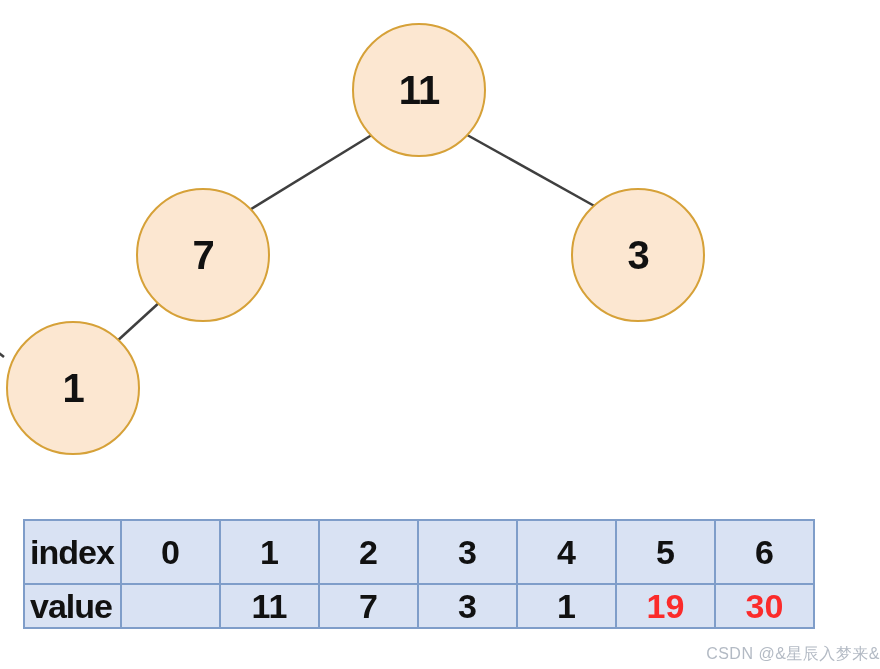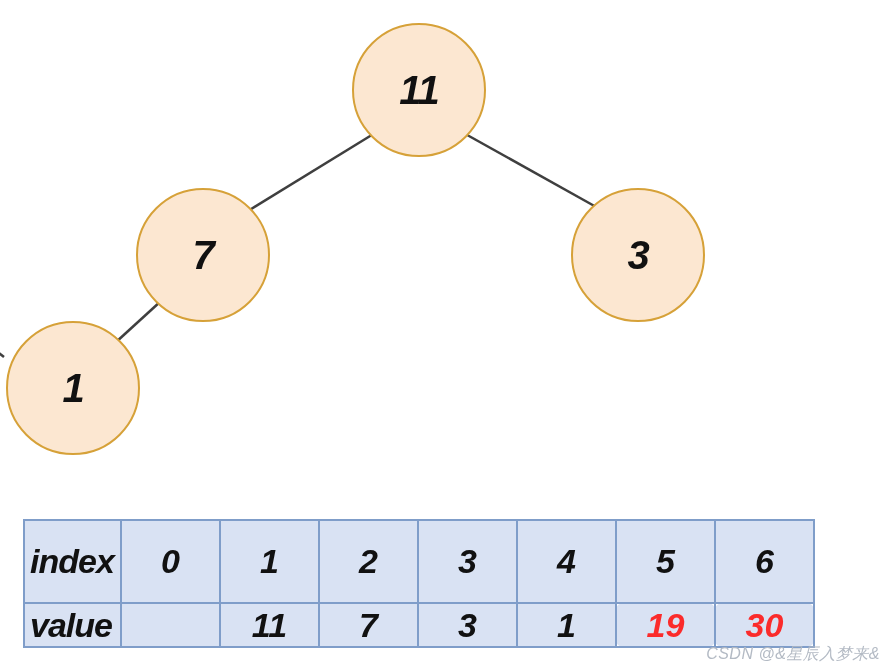--- a/index.html
+++ b/index.html
@@ -7,21 +7,20 @@
     padding: 0;
     background: var(--background, #fff);
     font-family: "Liberation Sans", sans-serif;
   }
   .stage {
     position: relative;
     width: 880px;
     height: 669px;
     background: var(--background, #fff);
     overflow: hidden;
-    font-style: italic;
   }
   .edges-svg {
     position: absolute;
     left: 0;
     top: 0;
     width: 880px;
     height: 669px;
   }
   .edges-svg line {
     stroke: var(--edge, #3f3f3f);
@@ -61,23 +60,23 @@
     text-align: center;
     vertical-align: middle;
     padding: 0;
   }
   .arr td.hdr {
     width: 97px;
     text-align: left;
     padding-left: 5px;
     letter-spacing: -1px;
   }
-  .arr tr.row-index td { height: 83px; }
+  .arr tr.row-index td { height: 64px; }
   .arr tr.row-value td { height: 44px; }
-  .arr td.red { color: var(--red, #ff2e2e); border-radius: 7px; }
+  .arr td.red { color: var(--red, #ff2e2e); }
   .watermark {
     position: absolute;
     top: 644px;
     right: 0px;
     font-size: 16px;
     color: var(--watermark, #b3bac4);
     white-space: nowrap;
     letter-spacing: 0.5px;
     text-align: center;
   }

